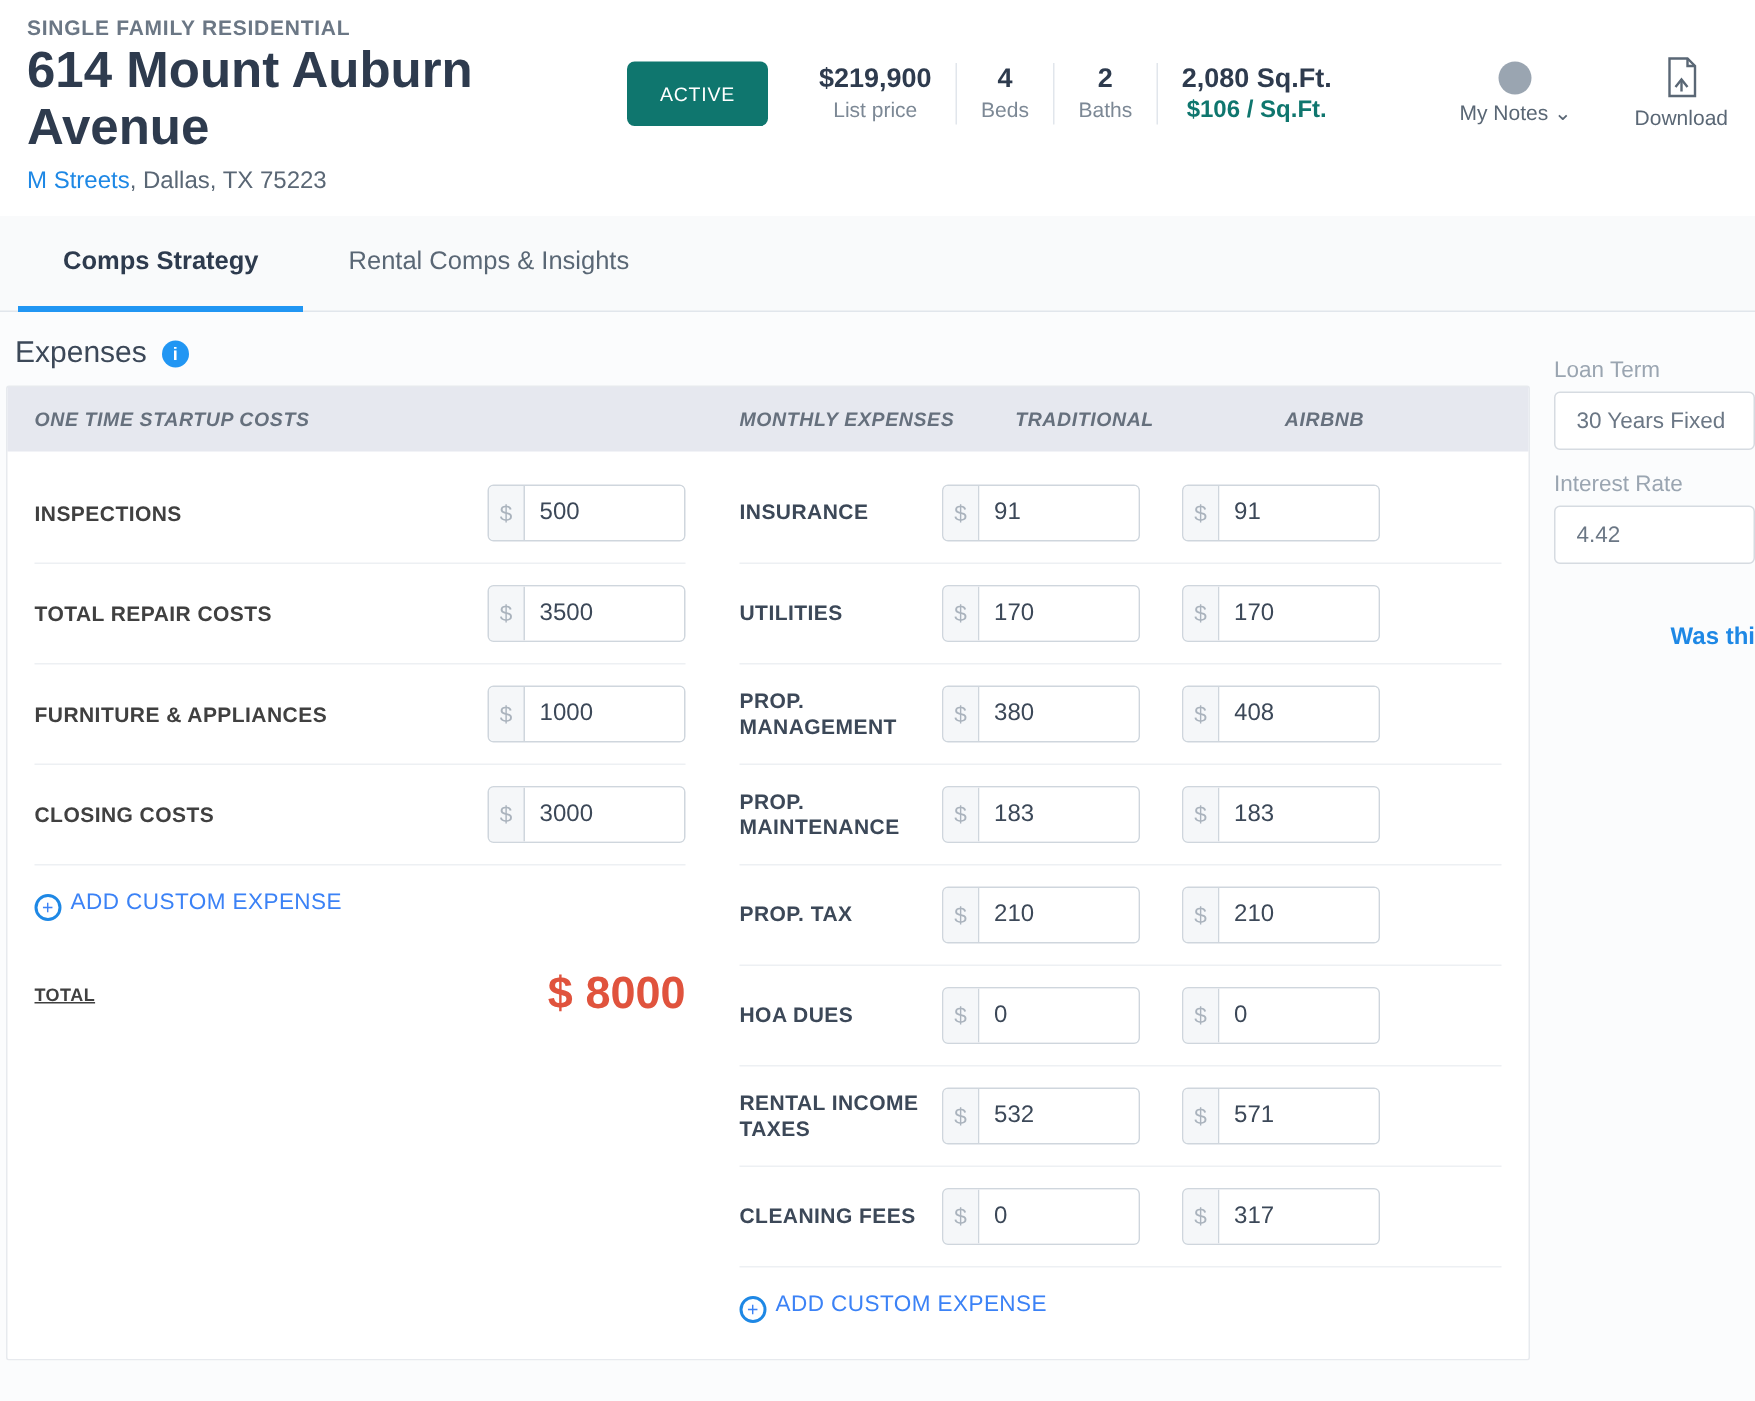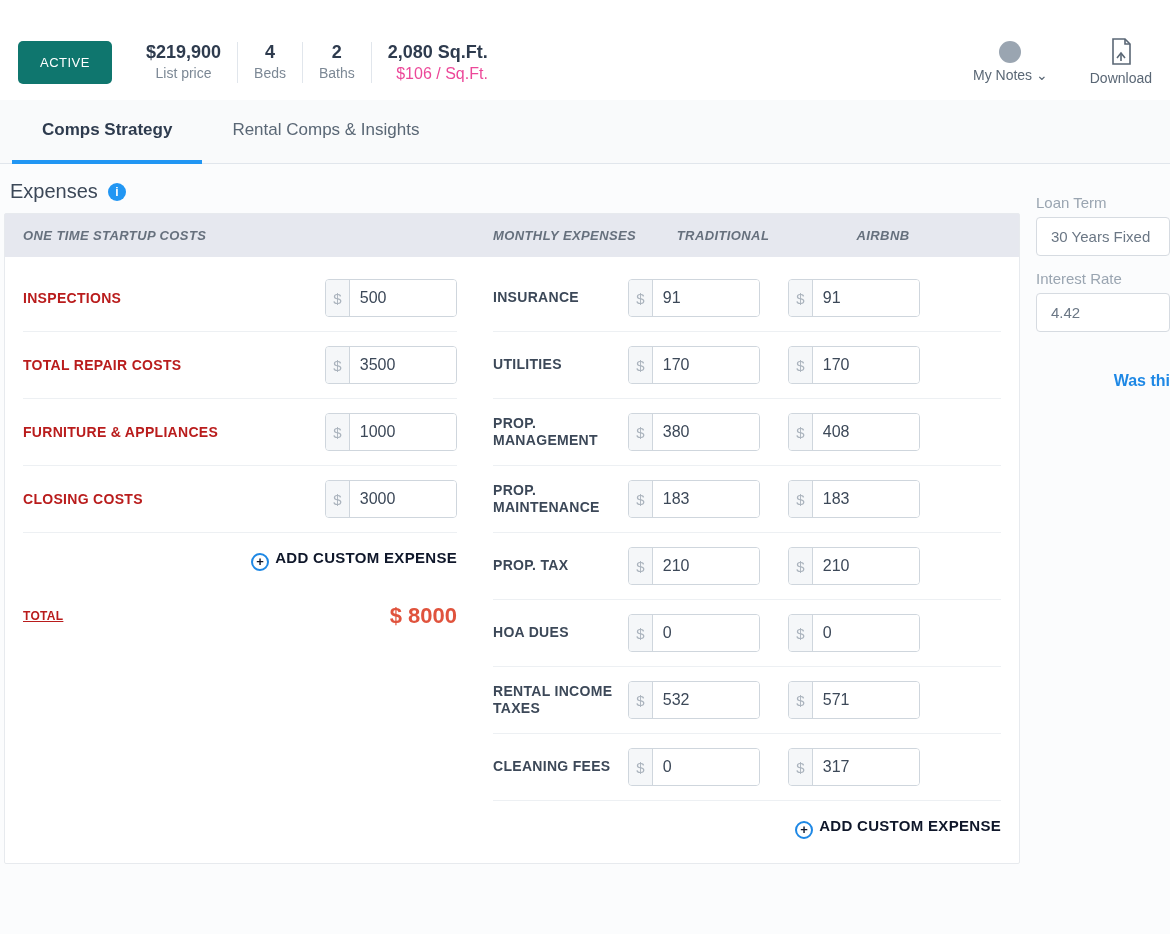--- a/index.html
+++ b/index.html
@@ -10,21 +10,21 @@
 .addr { font-size: 34px; line-height: 1.12; font-weight: 700; color: #2e3b4e; margin-top: 2px; }
 .loc { margin-top: 8px; font-size: 16px; color: #5a6775; }
 .loc a { color: #1e88e5; text-decoration: none; }
 .hright { flex: 1; display: flex; align-items: center; gap: 18px; padding-top: 28px; }
 .badge { background: #0f766e; color: #fff; font-weight: 400; font-size: 13px; letter-spacing: .5px; padding: 14px 22px; border-radius: 5px; }
 .stats { display: flex; }
 .stat { padding: 0 16px; text-align: center; border-left: 1px solid #e1e6ec; }
 .stat:first-child { border-left: none; }
 .stat .v { font-size: 18px; font-weight: 700; color: #2e3b4e; }
 .stat .l { font-size: 14px; color: #7c8895; margin-top: 2px; }
-.stat .v2 { font-size: 16px; font-weight: 400; color: #ec4899; margin-top: 2px; text-align: right; }
+.stat .v2 { font-size: 16px; font-weight: 700; color: #0f766e; margin-top: 2px; }
 .actions { margin-left: auto; display: flex; gap: 42px; align-items: center; }
 .act { text-align: center; color: #5a6775; font-size: 14px; }
 .act .ic { display: block; margin: 0 auto 4px; }
 .dot { width: 22px; height: 22px; border-radius: 50%; background: #9aa5b1; display: block; margin: 0 auto 4px; }
 .tabs { display: flex; border-bottom: 1px solid #e1e6ec; background: #f9fafb; padding: 0 12px; }
 .tab { padding: 20px 30px; font-size: 17px; color: #5a6775; cursor: pointer; }
 .tab.active { color: #2e3b4e; font-weight: 600; border-bottom: 4px solid #2196f3; margin-bottom: -1px; }
 .content { display: flex; }
 .main { flex: 1; padding: 16px 0 0 4px; }
 .side { width: 150px; padding: 16px 0 0 16px; color: #9aa5b1; font-size: 15px; }
@@ -33,39 +33,46 @@
 .panel { background: #fff; border: 1px solid #e7eaee; border-radius: 2px; }
 .phead { background: #e6e8ef; display: flex; padding: 14px 18px; font-size: 13px; font-weight: 700; letter-spacing: .4px; color: #66707d; font-style: italic; }
 .colA { flex: 0 0 470px; }
 .colB { flex: 0 0 150px; }
 .colC, .colD { flex: 0 0 160px; text-align: center; }
 .pbody { display: flex; }
 .left { flex: 0 0 470px; padding: 8px 18px; }
 .right { flex: 1; padding: 8px 18px; }
 .row { display: flex; align-items: center; padding: 14px 0; border-bottom: 1px solid #edf0f3; }
 .row:last-child { border-bottom: none; }
-.lbl { flex: 1; font-size: 14px; font-weight: 700; letter-spacing: .3px; color: #b91c1c; }
+.lbl { flex: 1; font-size: 14px; font-weight: 700; letter-spacing: .3px; color: #404040; }
 .lbl2 { flex: 0 0 135px; font-size: 14px; font-weight: 700; letter-spacing: .3px; color: #3c4858; line-height: 1.25; }
 .inpwrap { display: flex; border: 1px solid #cfd6dd; border-radius: 4px; overflow: hidden; width: 132px; }
 .cur { width: 30px; background: #f5f7f9; border-right: 1px solid #cfd6dd; color: #aab3bd; display: flex; align-items: center; justify-content: center; font-size: 15px; }
 .inp { border: none; padding: 9px 10px; font-size: 16px; color: #3c4858; width: 100%; outline: none; }
 .twocol { display: flex; gap: 28px; }
-.addlink { color: #0f172a; font-weight: 700; font-size: 15px; letter-spacing: .3px; padding: 16px 0; text-align: right; cursor: pointer; }
+.addlink { color: #3b82f6; font-weight: 400; font-size: 15px; letter-spacing: .3px; padding: 16px 0; text-align: left; cursor: pointer; }
 .addlink .plus { display: inline-flex; width: 18px; height: 18px; border: 2px solid #1e88e5; border-radius: 50%; align-items: center; justify-content: center; font-size: 13px; margin-right: 6px; vertical-align: -3px; }
 .totalrow { display: flex; align-items: center; padding: 16px 0; }
 .totalrow .lbl { font-size: 12px; text-decoration: underline; }
-.total { color: #e0533d; font-size: 22px; font-weight: 700; }
+.total { color: #e0533d; font-size: 30px; font-weight: 700; }
 .sidebox { border: 1px solid #d6dbe1; border-radius: 4px; padding: 10px 14px; background: #fff; color: #6b7785; font-size: 15px; margin-top: 6px; }
 .sidelbl { margin-top: 14px; }
 .waslink { color: #1e88e5; font-weight: 700; text-align: right; margin-top: 40px; font-size: 16px; }
 </style>
 </head>
 <body>
 
 <div class="header">
+  <div class="hleft">
+    <div class="ptype">SINGLE FAMILY RESIDENTIAL</div>
+    <div class="addr">614 Mount Auburn Avenue</div>
+    <div class="loc">
+      <a href="#">M Streets</a><span>, Dallas, TX 75223</span>
+    </div>
+  </div>
   <div class="hright">
     <div class="badge">ACTIVE</div>
     <div class="stats">
       <div class="stat">
           <div class="v">$219,900</div>
           <div class="l">List price</div>
         </div>
       <div class="stat">
           <div class="v">4</div>
           <div class="l">Beds</div>

